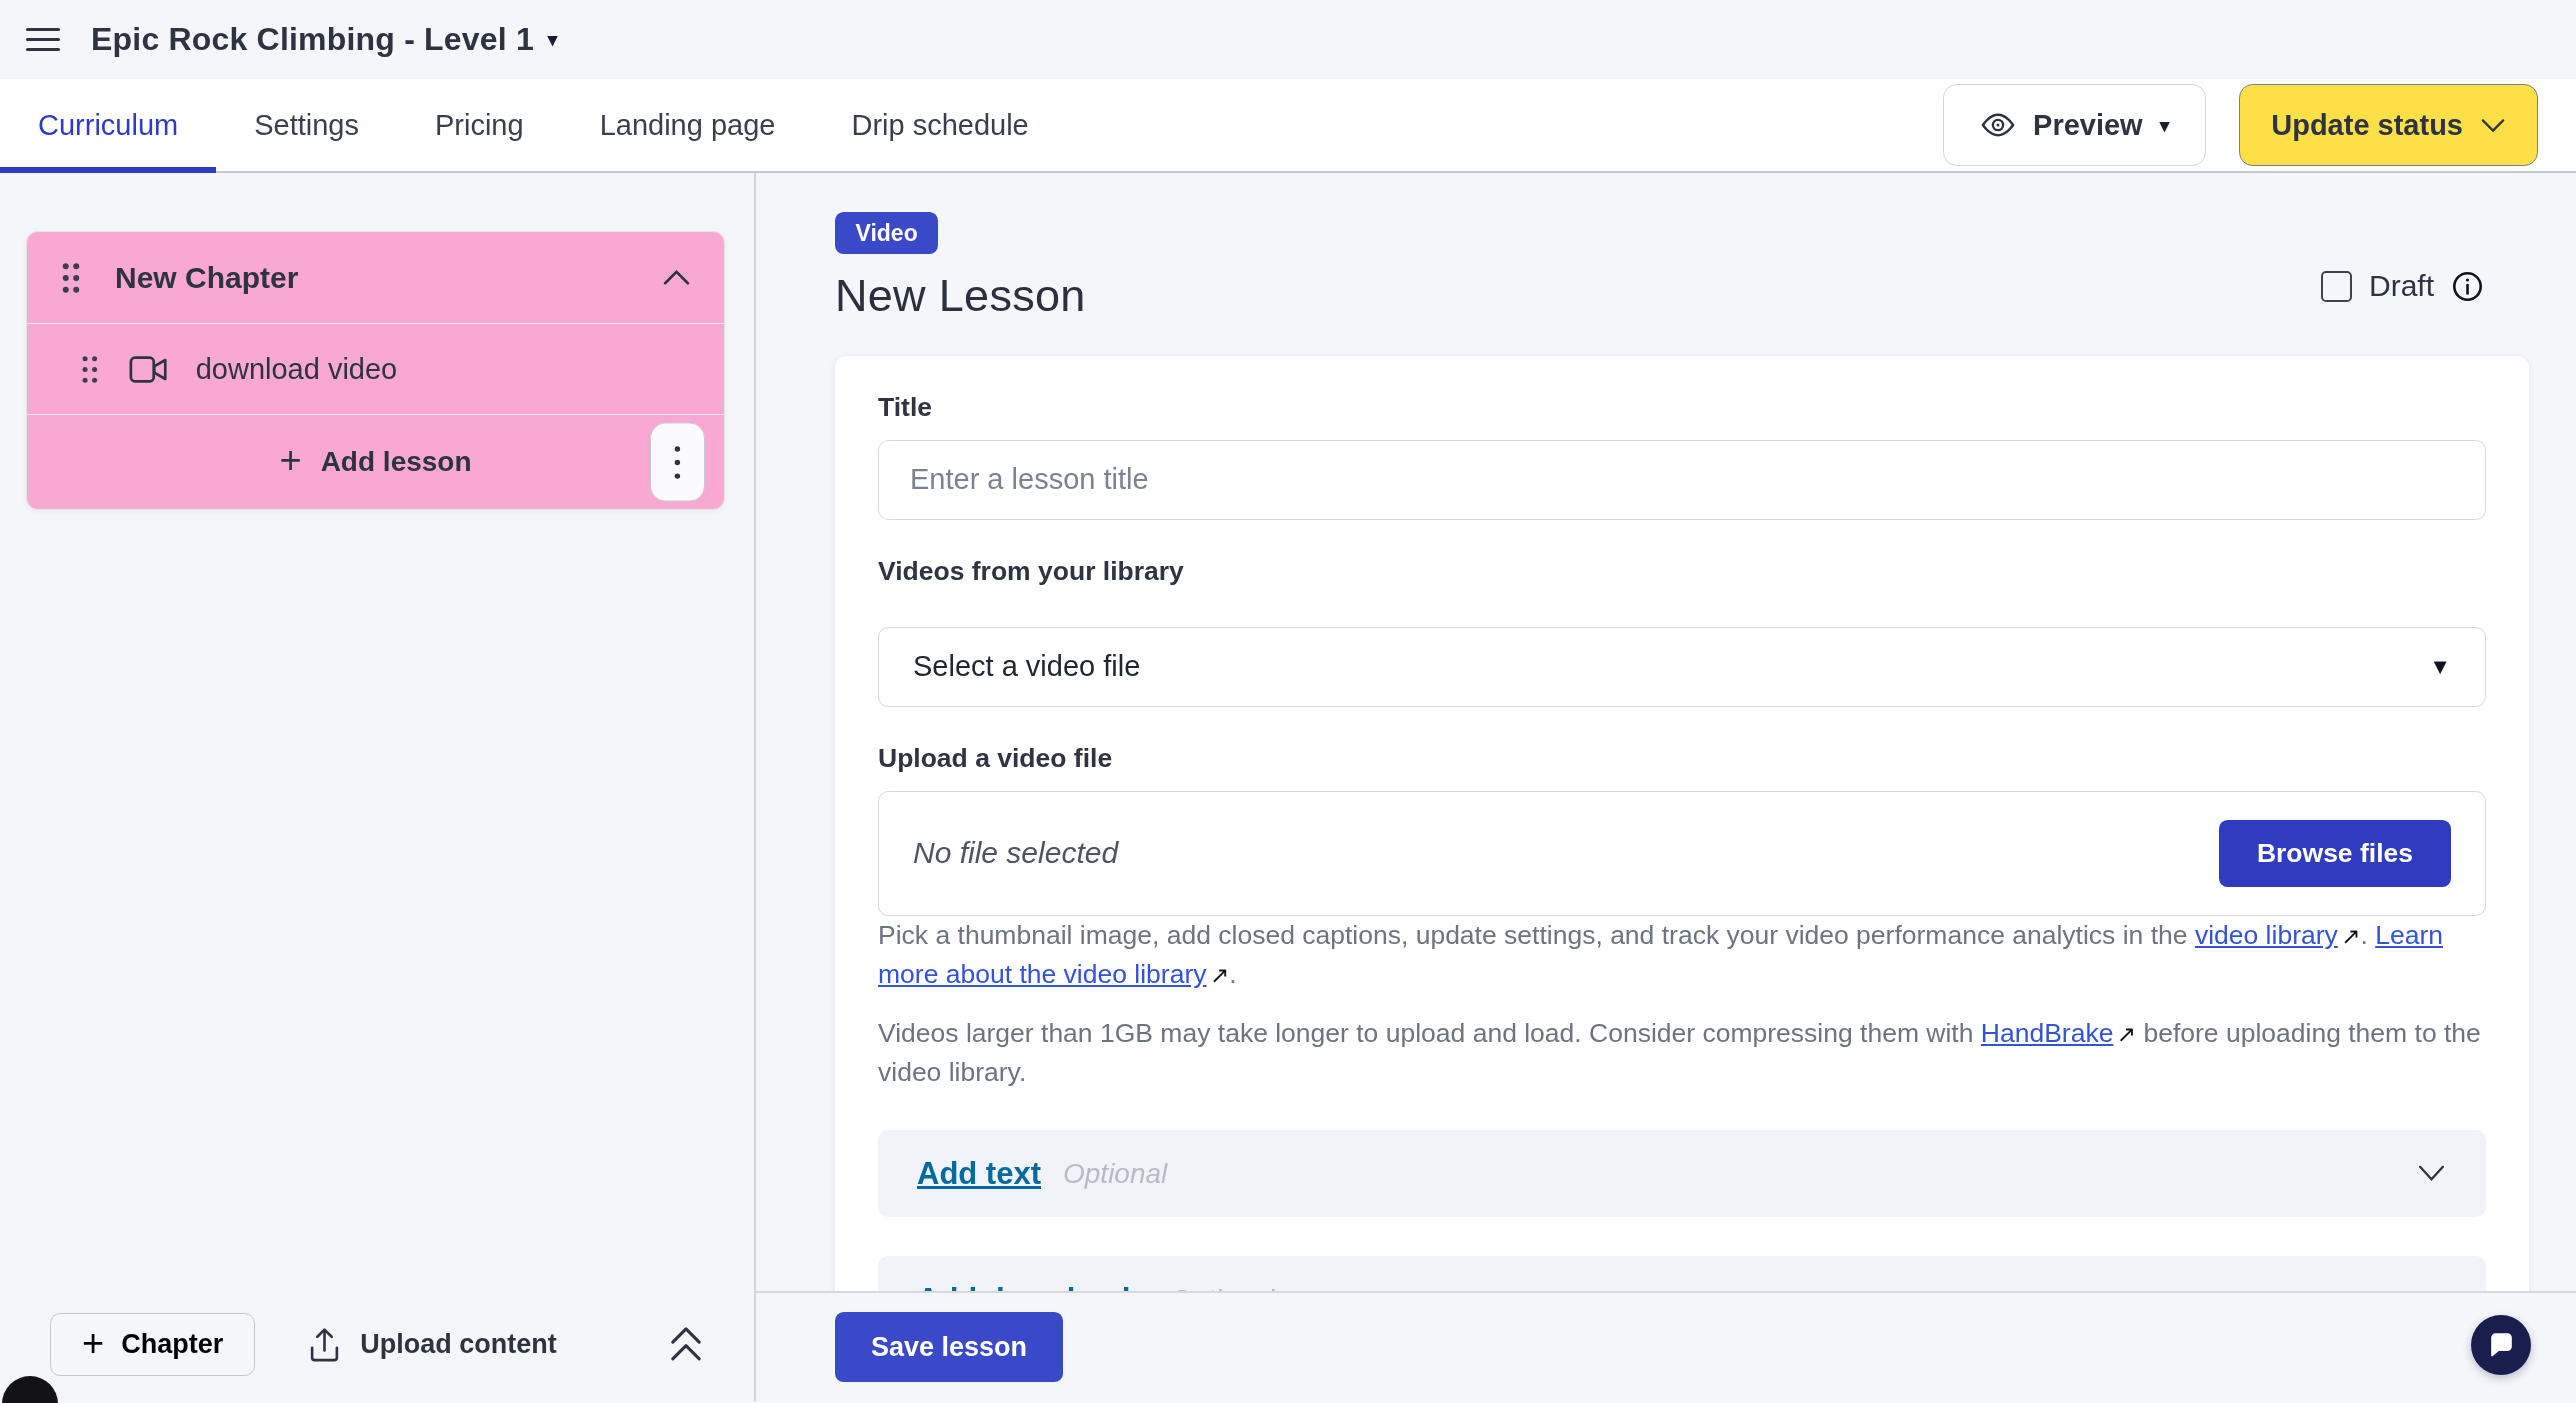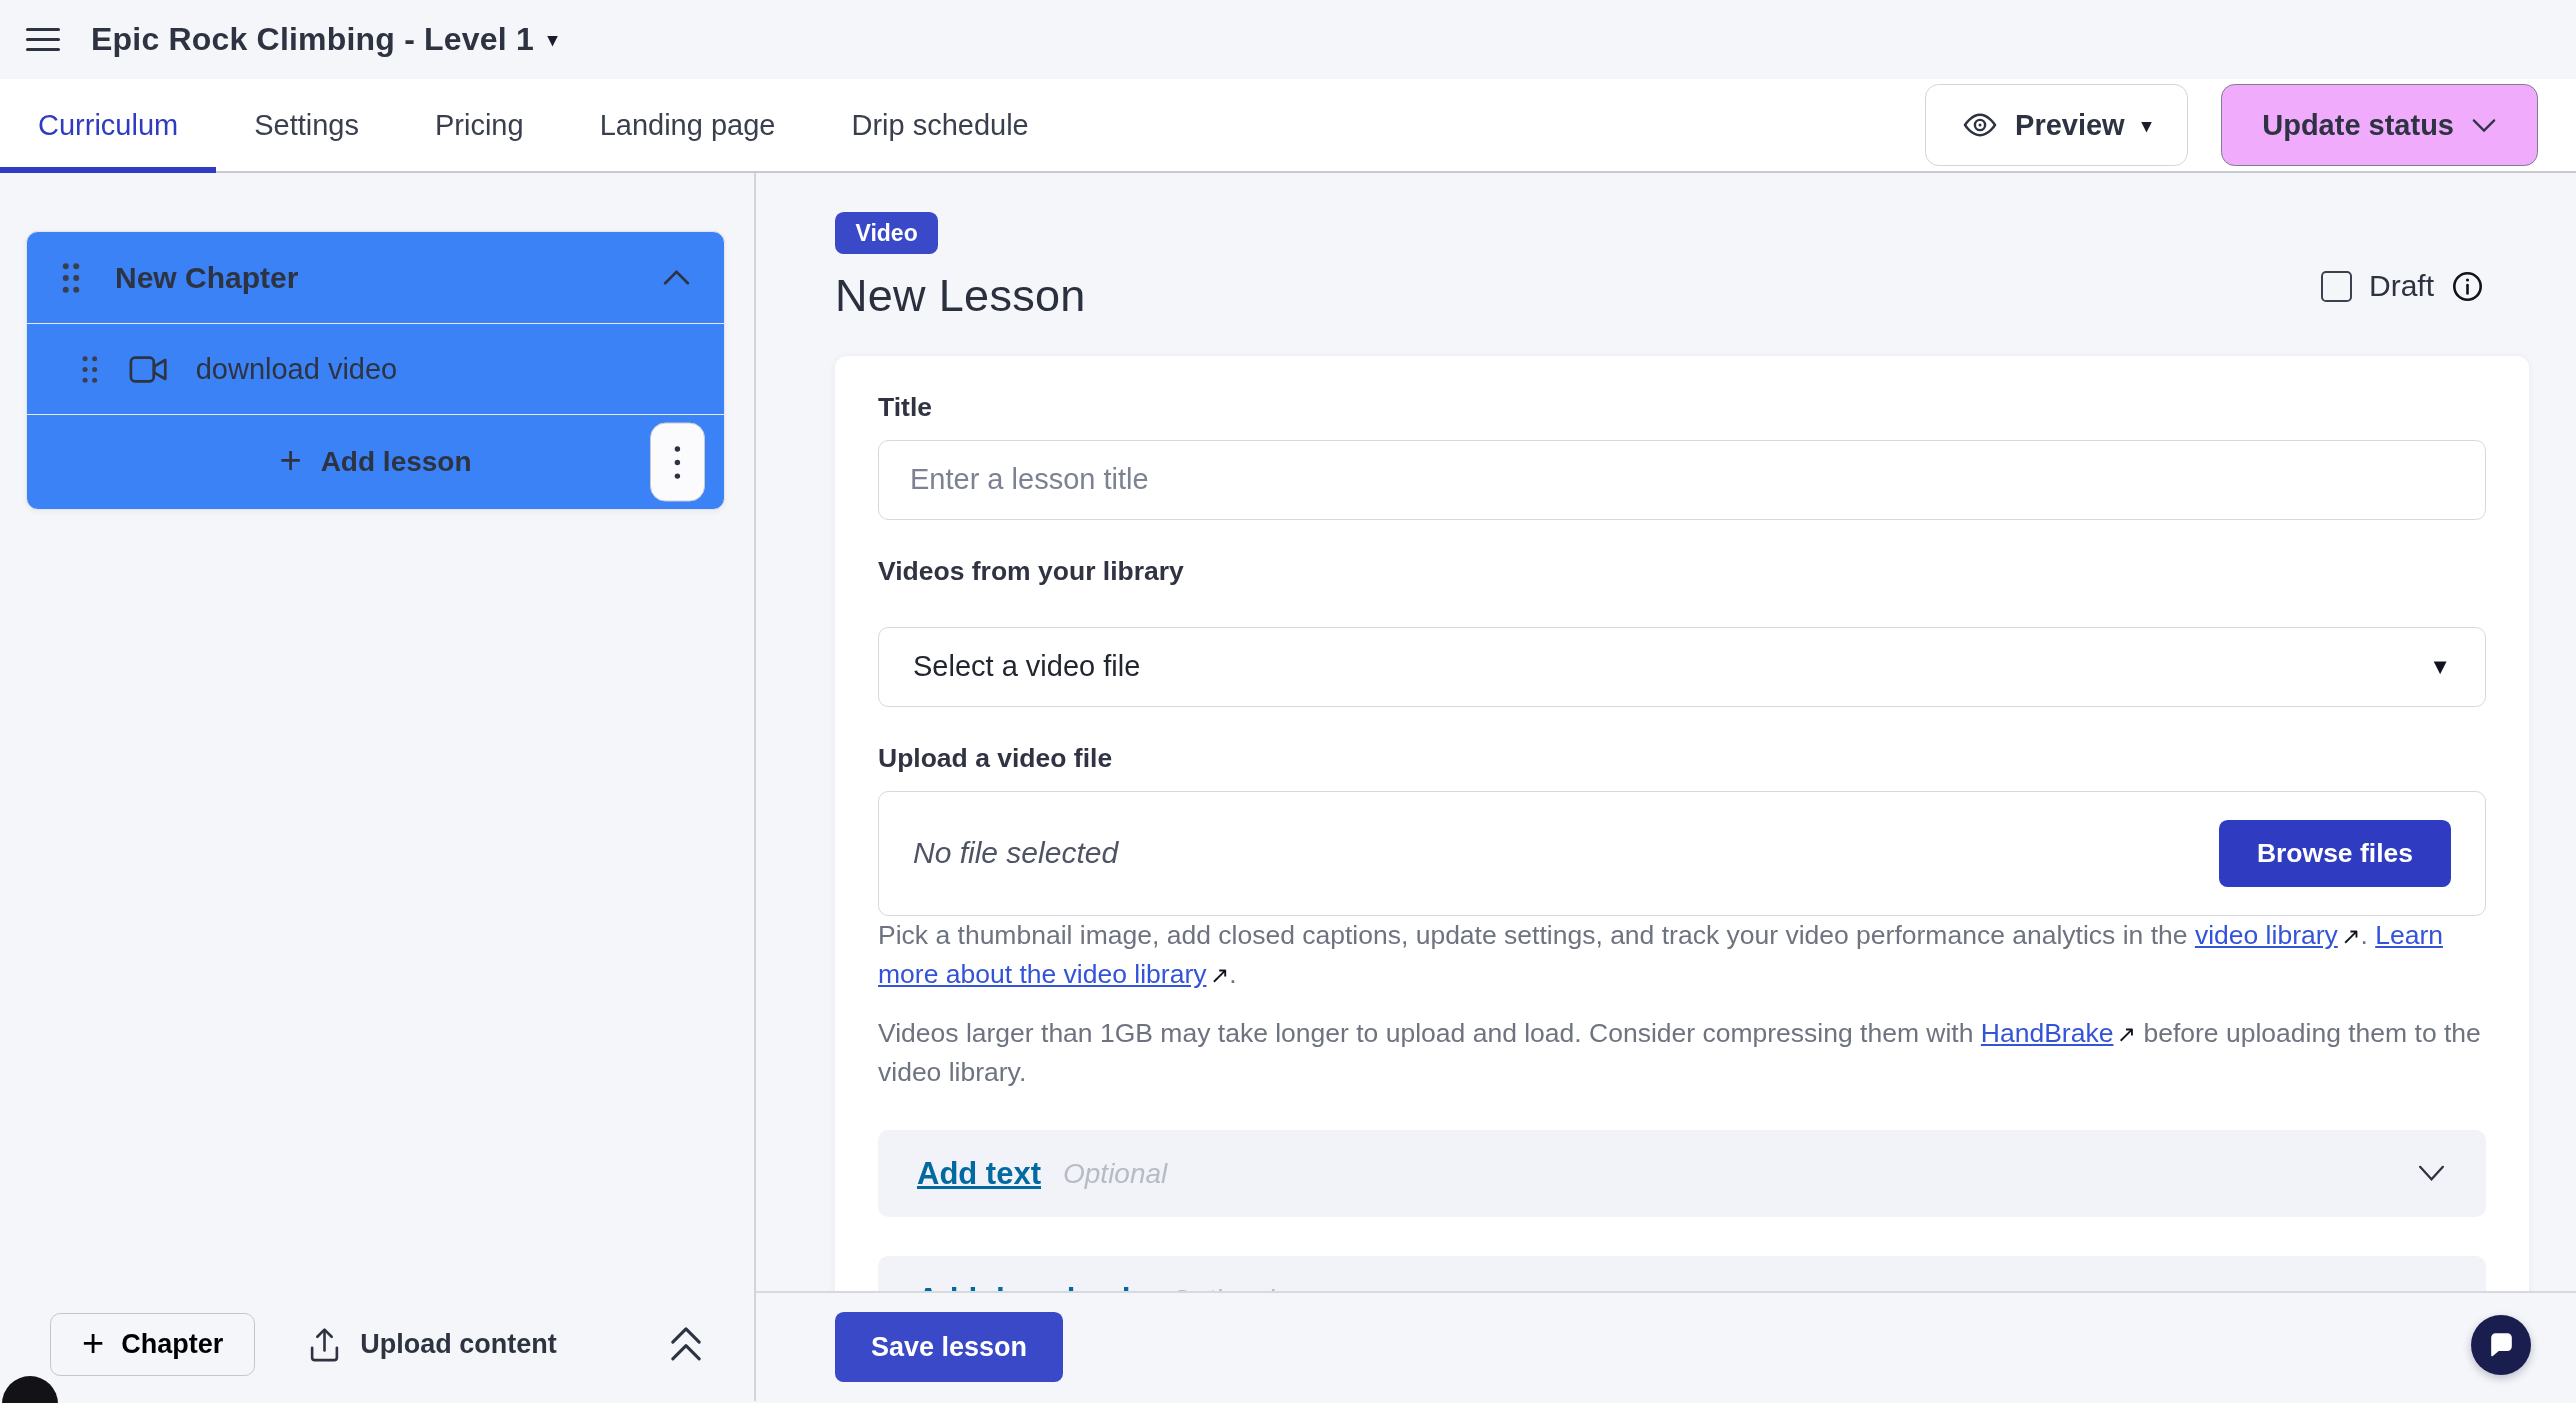--- a/index.html
+++ b/index.html
@@ -21,31 +21,31 @@
 
   
   .tabbar { height:94px; background:#ffffff; border-bottom:2.6px solid #c7c9ce; display:flex; align-items:center; position:relative; }
   .tabs { display:flex; height:100%; }
   .tab { padding:0 38px; display:flex; align-items:center; font-size:29px; color:#3a3f4e; cursor:pointer; position:relative; }
   .tab.active { color:#2f3cc2; }
   .tab.active::after { content:""; position:absolute; left:0; right:0; bottom:-2.6px; height:6.8px; background:#2f3cc2; }
   .tabbar-actions { margin-left:auto; display:flex; align-items:center; gap:33px; padding-right:38px; }
   .btn { display:flex; align-items:center; gap:17px; height:82px; border-radius:13.7px; font-size:29px; font-weight:700; cursor:pointer; }
   .btn-preview { background:#ffffff; border:1.7px solid #d2d4da; padding:0 36px; }
-  .btn-update { background:#f0abfc; border:1.7px solid #7a7f8b; padding:0 40px; }
+  .btn-update { background:#fde047; border:1.7px solid #7a7f8b; padding:0 31px; }
   .eye-ic svg { width:36px; height:36px; }
   .chev-ic svg { width:26px; height:17px; }
 
   
   .content { display:flex; height:1228px; position:relative; }
   .sidebar { width:756px; border-right:2.6px solid #d2d4d9; background:#f5f6fa; position:relative; flex:none; }
   .main { flex:1; position:relative; background:#f5f6fa; overflow:hidden; }
 
   
-  .chapter-card { position:absolute; left:26px; right:29px; top:58px; background:#3b82f6; border:1.7px solid #e3e5ea; border-radius:12px; box-shadow:0 1.7px 6.8px rgba(25,30,60,.05); overflow:hidden;text-align:center; }
+  .chapter-card { position:absolute; left:26px; right:29px; top:58px; background:#f9a8d4; border:1.7px solid #e3e5ea; border-radius:12px; box-shadow:0 1.7px 6.8px rgba(25,30,60,.05); overflow:hidden;text-align:center; }
   .chapter-head { height:92px; display:flex; align-items:center; padding:0 33px; border-bottom:1.7px solid #e6e8ec; cursor:pointer; }
   .drag svg { width:22px; height:34px; }
   .chapter-name { margin-left:33px; font-size:30px; font-weight:700; }
   .chapter-collapse { margin-left:auto; }
   .chapter-collapse svg { width:29px; height:19px; }
   .lesson-row { height:91px; display:flex; align-items:center; padding:0 33px 0 53px; border-bottom:1.7px solid #e6e8ec; cursor:pointer; }
   .lesson-row .drag svg { width:19.7px; height:31px; }
   .cam-ic { margin-left:29px; }
   .cam-ic svg { width:41px; height:31px; }
   .lesson-name { margin-left:26px; font-size:29px; color:#2e3342; }

